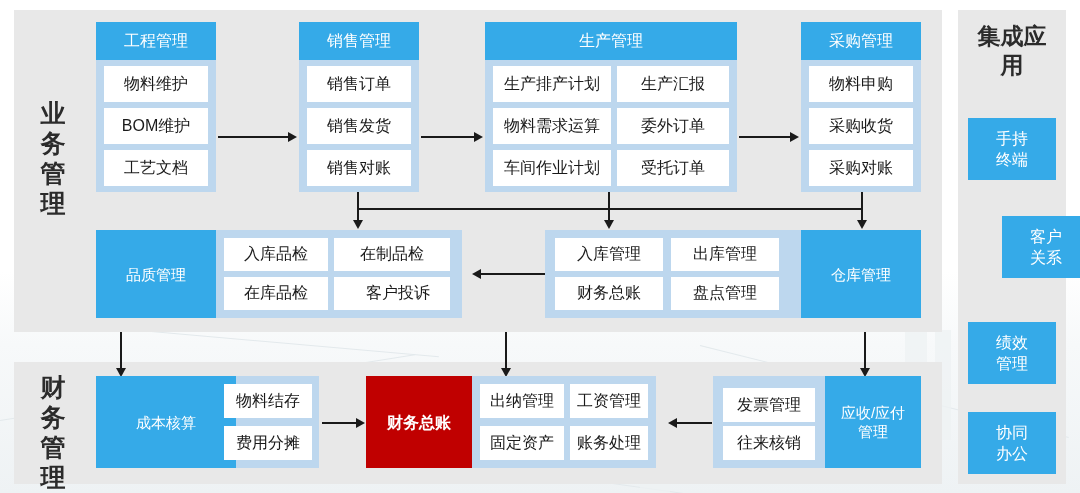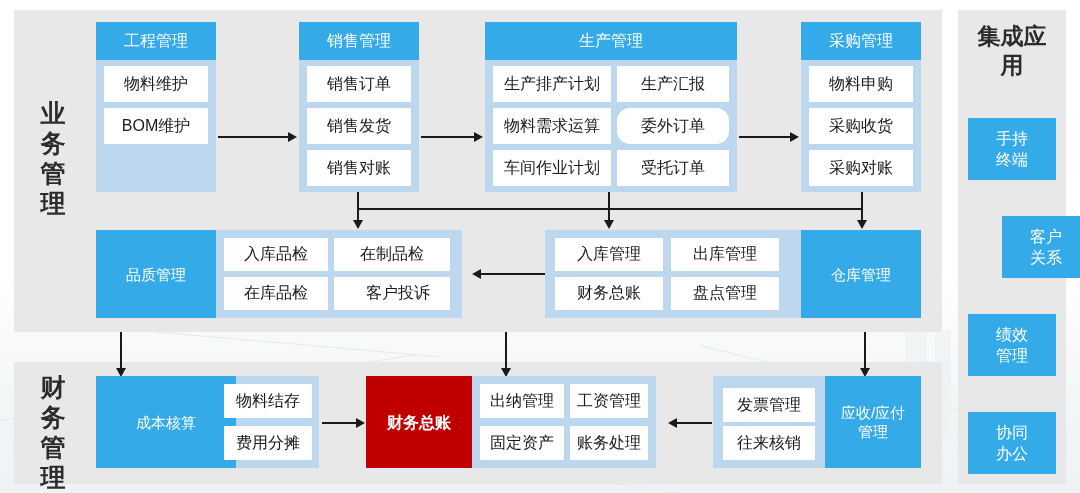--- a/index.html
+++ b/index.html
@@ -125,35 +125,36 @@
   <div class="panel" id="panel-apps"></div>
 
   <div class="section-title" id="title-business">业<br>务<br>管<br>理</div>
   <div class="section-title" id="title-finance">财<br>务<br>管<br>理</div>
   <div id="title-apps">集成应用</div>
 
   <div class="module" id="mod-engineering" style="left:96px;top:22px;width:120px;height:170px;">
     <div class="mod-head" style="height:38px;">工程管理</div>
     <div class="cell" style="left:8px;top:44px;width:104px;height:36px;">物料维护</div>
     <div class="cell" style="left:8px;top:86px;width:104px;height:36px;">BOM维护</div>
+    <div class="cell" style="left:8px;top:128px;width:104px;height:36px;">工艺文档</div>
   </div>
 
   <div class="module" id="mod-sales" style="left:299px;top:22px;width:120px;height:170px;">
     <div class="mod-head" style="height:38px;">销售管理</div>
     <div class="cell" style="left:8px;top:44px;width:104px;height:36px;">销售订单</div>
     <div class="cell" style="left:8px;top:86px;width:104px;height:36px;">销售发货</div>
     <div class="cell" style="left:8px;top:128px;width:104px;height:36px;">销售对账</div>
   </div>
 
   <div class="module" id="mod-production" style="left:485px;top:22px;width:252px;height:170px;">
     <div class="mod-head" style="height:38px;">生产管理</div>
     <div class="cell" style="left:8px;top:44px;width:118px;height:36px;">生产排产计划</div>
     <div class="cell" style="left:132px;top:44px;width:112px;height:36px;">生产汇报</div>
     <div class="cell" style="left:8px;top:86px;width:118px;height:36px;">物料需求运算</div>
-    <div class="cell" style="left:132px;top:86px;width:112px;height:36px;border-radius:13px;">委外订单</div>
+    <div class="cell" style="left:132px;top:86px;width:112px;height:36px;">委外订单</div>
     <div class="cell" style="left:8px;top:128px;width:118px;height:36px;">车间作业计划</div>
     <div class="cell" style="left:132px;top:128px;width:112px;height:36px;">受托订单</div>
   </div>
 
   <div class="module" id="mod-purchasing" style="left:801px;top:22px;width:120px;height:170px;">
     <div class="mod-head" style="height:38px;">采购管理</div>
     <div class="cell" style="left:8px;top:44px;width:104px;height:36px;">物料申购</div>
     <div class="cell" style="left:8px;top:86px;width:104px;height:36px;">采购收货</div>
     <div class="cell" style="left:8px;top:128px;width:104px;height:36px;">采购对账</div>
   </div>
@@ -224,16 +225,16 @@
   <div class="arrowhead left" style="left:668px;top:418px;"></div>
 
   <div class="module" id="mod-receivable" style="left:713px;top:376px;width:208px;height:92px;">
     <div class="mod-side right" style="width:96px;">应收/应付<br>管理</div>
     <div class="cell" style="left:10px;top:12px;width:92px;height:34px;">发票管理</div>
     <div class="cell" style="left:10px;top:50px;width:92px;height:34px;">往来核销</div>
   </div>
 
   <div class="app-tile" style="top:118px;">手持<br>终端</div>
   <div class="app-tile" style="top:216px;margin-left:34px;">客户<br>关系</div>
-  <div class="app-tile" style="top:314px;">绩效<br>管理</div>
+  <div class="app-tile" style="top:322px;">绩效<br>管理</div>
   <div class="app-tile" style="top:412px;">协同<br>办公</div>
 
 </div>
 
 </body></html>

